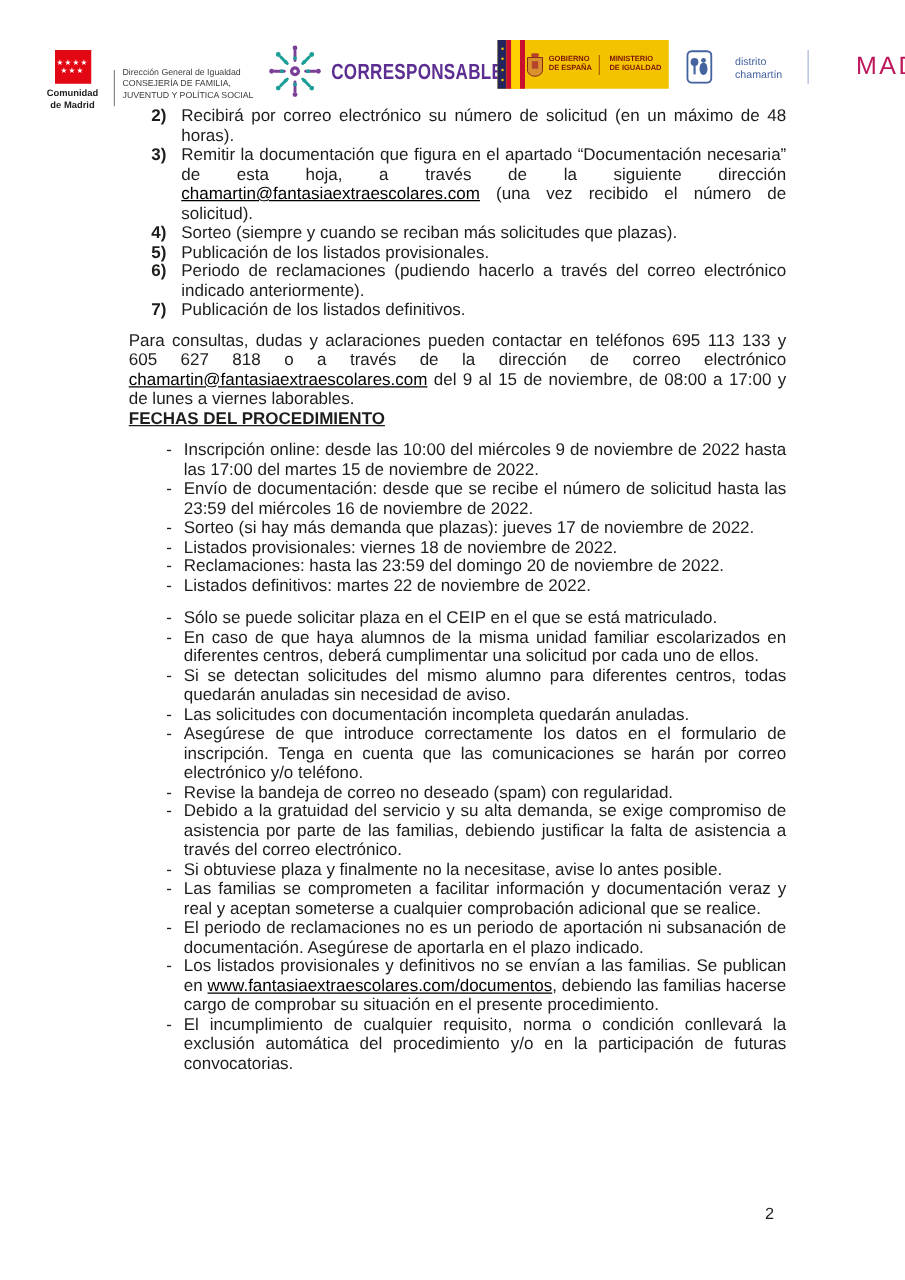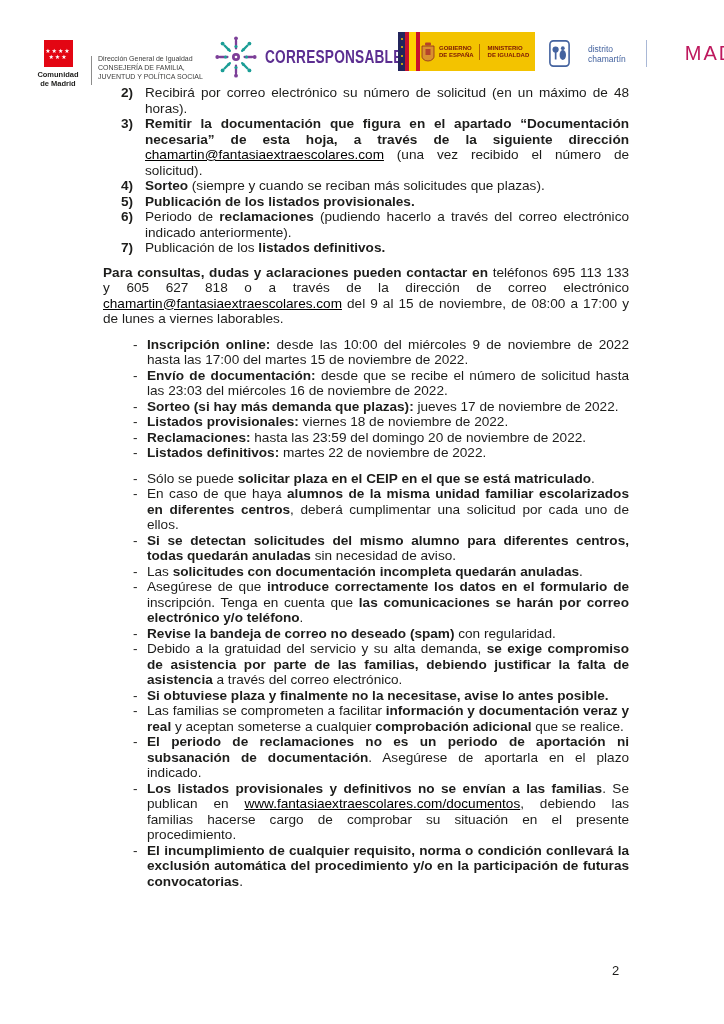--- a/index.html
+++ b/index.html
@@ -58,21 +58,21 @@
   .dis { left: 549px; top: 40px; display: flex; align-items: center; gap: 12px; }
   .dis-txt { font-size: 8.5px; line-height: 10px; color: #44639f; margin-left: 6px; white-space: nowrap; }
   .dis-sep { width: 1px; height: 27px; background: #a9b8d6; margin: 0 8px; }
   .dis-city { font-size: 20px; color: #be185d; letter-spacing: 2px; white-space: nowrap; margin-left: 18px; }
 
   
   .content {
     position: absolute; left: 103px; top: 85px; width: 526px;
     font-size: 13.6px; line-height: 15.5px; text-align: justify;
   }
-  .b { font-weight: bold; }
+  .b { font-weight: normal; }
   .lnk { color: #000000; text-decoration: underline; cursor: pointer; }
 
   ol.numlist { list-style: none; padding-left: 18px; }
   .step { display: flex; }
   .step .num { flex: none; width: 24px; font-weight: bold; }
   .step .txt { flex: 1; text-align: justify; }
 
   .para { margin-top: 9px; text-align: justify; }
 
   h2.sec {
@@ -221,28 +221,29 @@
         <span class="txt"><span>Periodo de </span><span class="b">reclamaciones</span><span> (pudiendo hacerlo a través del correo electrónico indicado anteriormente).</span></span>
       </li>
       <li class="step">
         <span class="num">7)</span>
         <span class="txt"><span>Publicación de los </span><span class="b">listados definitivos.</span></span>
       </li>
     </ol>
 
     <p class="para"><span class="b">Para consultas, dudas y aclaraciones pueden contactar en </span><span>teléfonos 695 113 133 y 605 627 818 o a través de la dirección de correo electrónico </span><a class="lnk" href="#">chamartin@fantasiaextraescolares.com</a><span> del 9 al 15 de noviembre, de 08:00 a 17:00 y de lunes a viernes laborables.</span></p>
 
+    <h2 class="sec sec-fechas">FECHAS DEL PROCEDIMIENTO</h2>
     <ul class="dashlist">
       <li class="ditem">
         <span class="dash">-</span>
         <span class="txt"><span class="b">Inscripción online:</span><span> desde las 10:00 del miércoles 9 de noviembre de 2022 hasta las 17:00 del martes 15 de noviembre de 2022.</span></span>
       </li>
       <li class="ditem">
         <span class="dash">-</span>
-        <span class="txt"><span class="b">Envío de documentación:</span><span> desde que se recibe el número de solicitud hasta las 23:03 del miércoles 16 de noviembre de 2022.</span></span>
+        <span class="txt"><span class="b">Envío de documentación:</span><span> desde que se recibe el número de solicitud hasta las 23:59 del miércoles 16 de noviembre de 2022.</span></span>
       </li>
       <li class="ditem">
         <span class="dash">-</span>
         <span class="txt"><span class="b">Sorteo (si hay más demanda que plazas):</span><span> jueves 17 de noviembre de 2022.</span></span>
       </li>
       <li class="ditem">
         <span class="dash">-</span>
         <span class="txt"><span class="b">Listados provisionales:</span><span> viernes 18 de noviembre de 2022.</span></span>
       </li>
       <li class="ditem">

